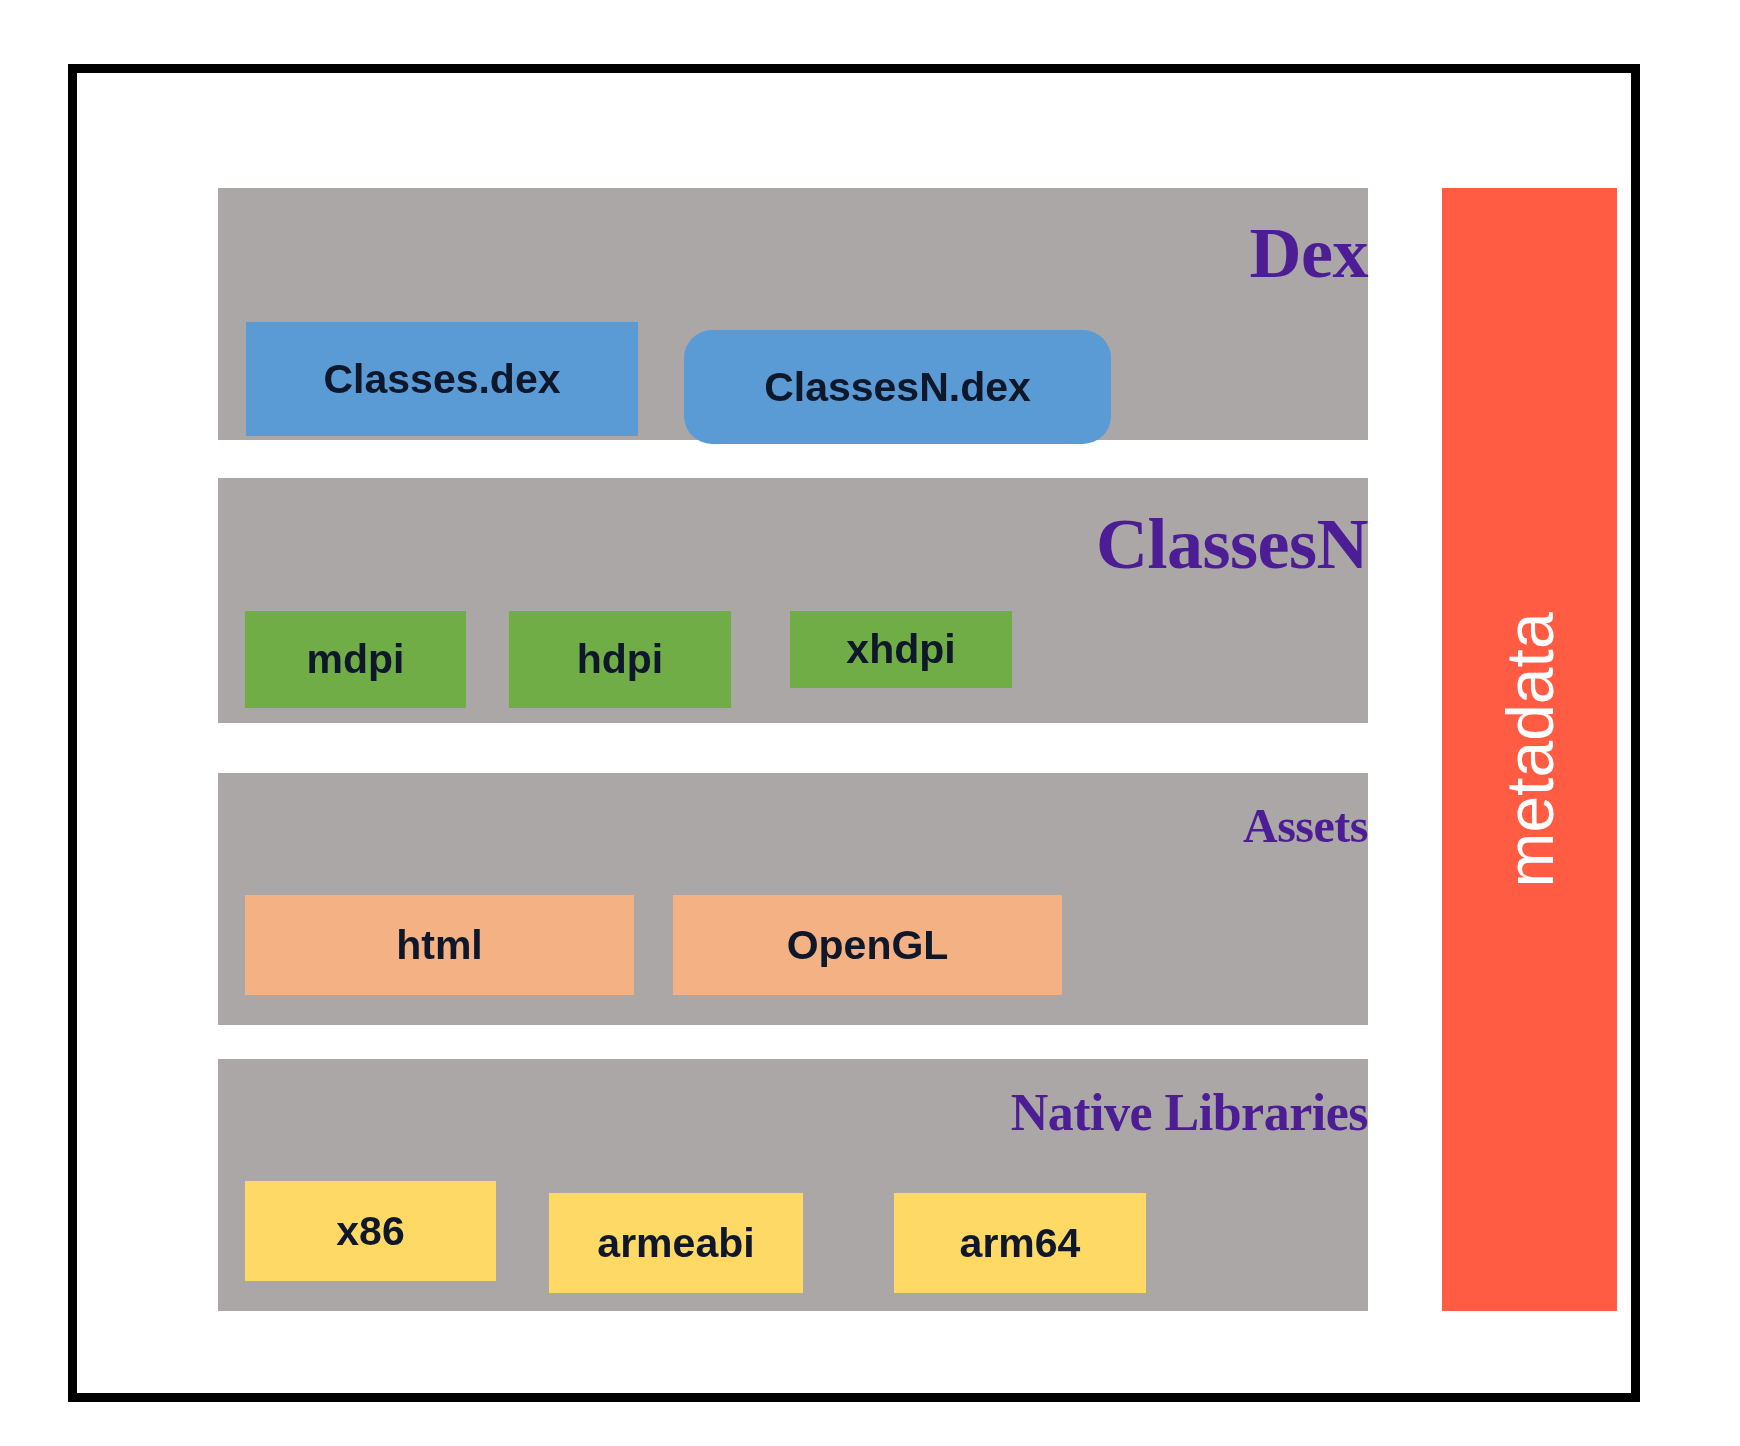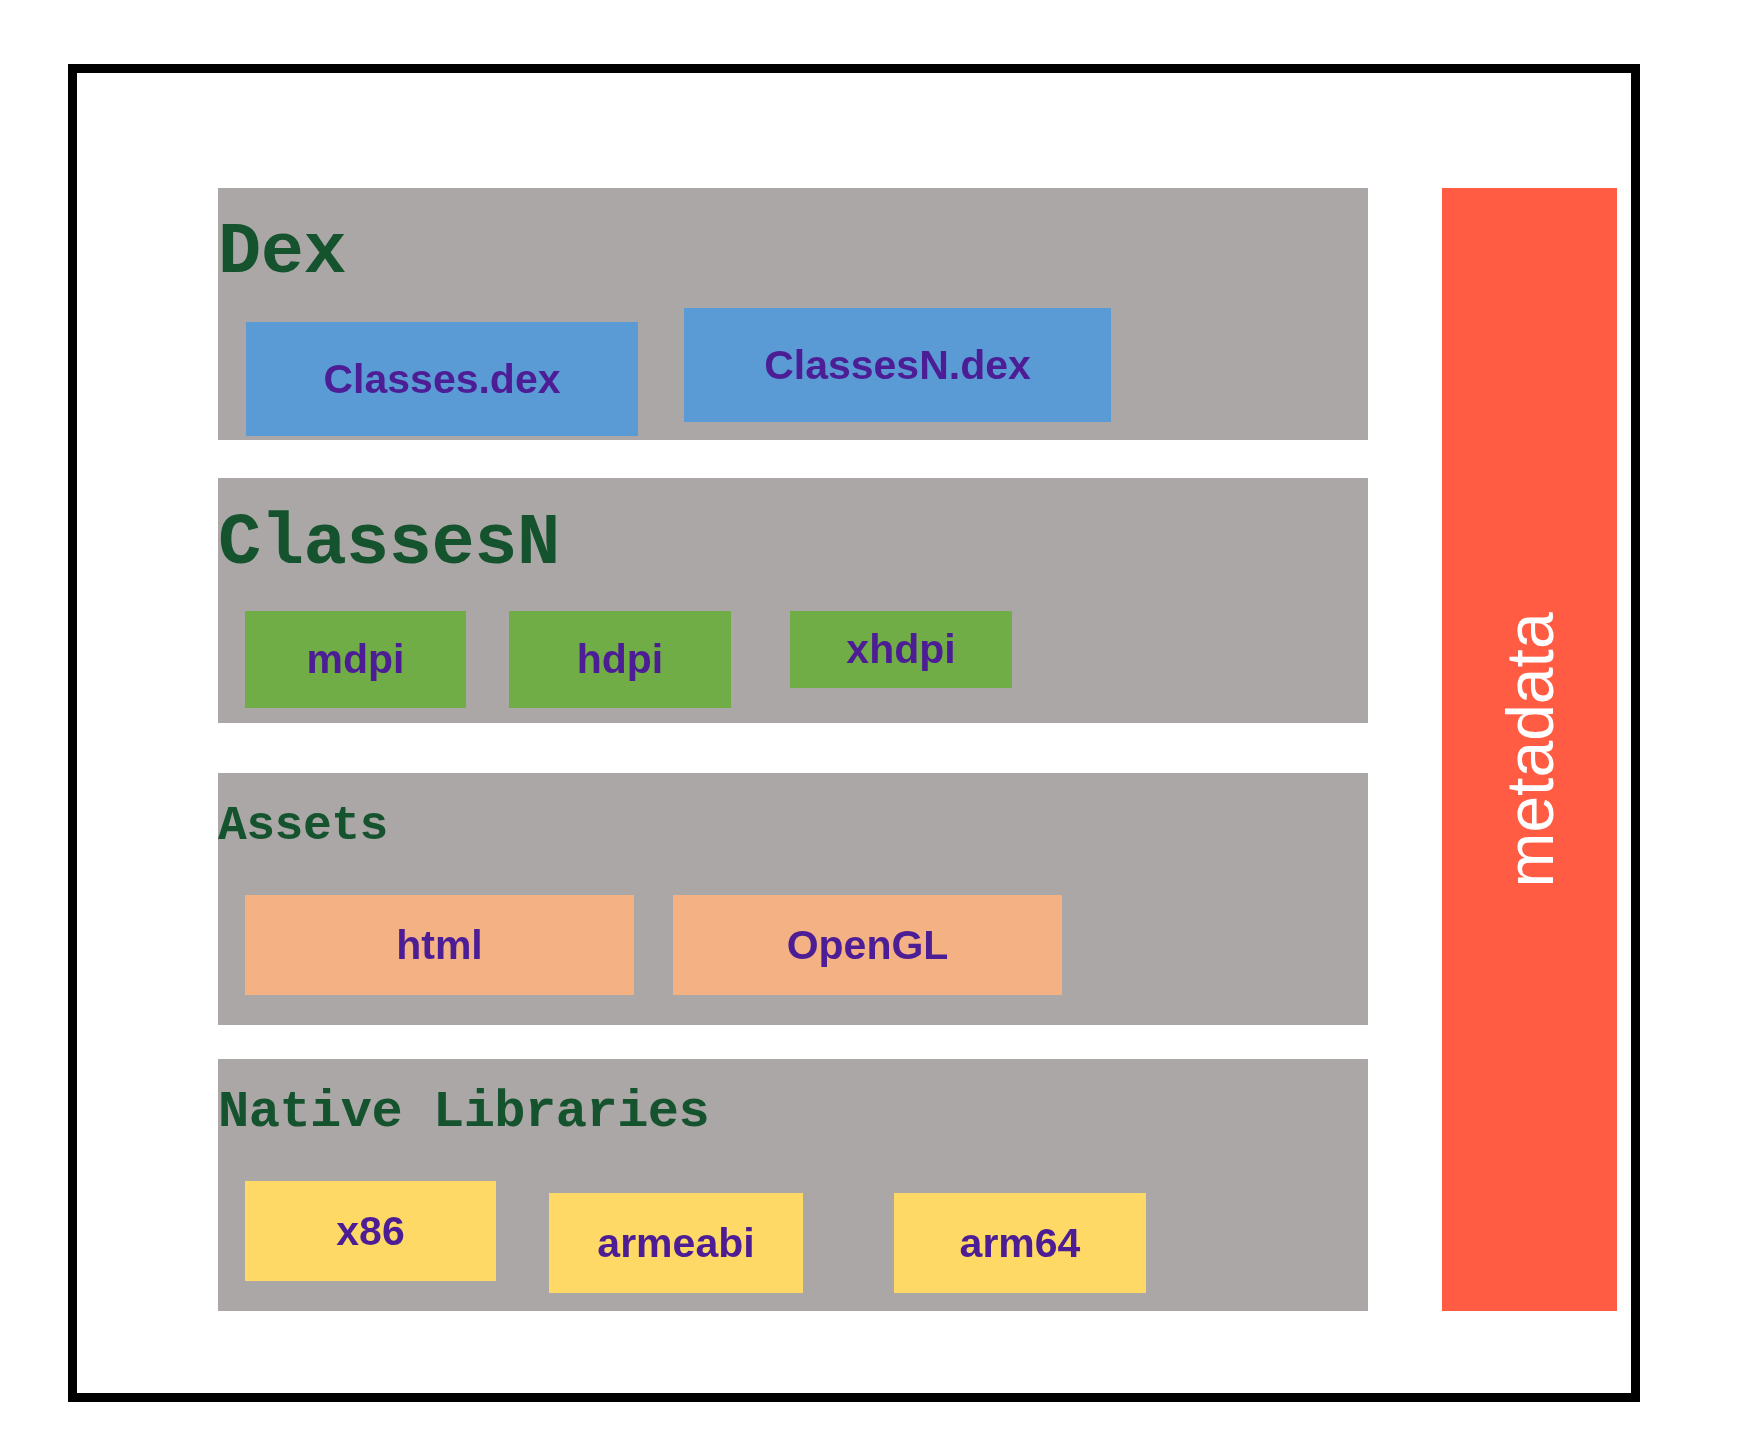--- a/index.html
+++ b/index.html
@@ -43,50 +43,50 @@
   }
   .section-dex      { top: 115px;  height: 252px; }
   .section-resource { top: 405px;  height: 245px; }
   .section-assets   { top: 700px;  height: 252px; }
   .section-native   { top: 986px;  height: 252px; }
 
   .section-title {
     position: absolute;
     left: 0;
     right: 0;
-    text-align: left;
+    text-align: right;
     font-weight: bold;
-    color: #14532d;
-    font-family: Liberation Mono, monospace;
+    color: #4c1d95;
+    font-family: Liberation Serif, serif;
     letter-spacing: -0.5px;
     line-height: 1;
   }
   .section-dex .section-title      { top: 29px; font-size: 72px; }
   .section-resource .section-title { top: 30px; font-size: 72px; }
   .section-assets .section-title   { top: 29px; font-size: 48px; }
   .section-native .section-title   { top: 28px; font-size: 52px; }
 
   
   .chip {
     position: absolute;
     display: flex;
     align-items: center;
     justify-content: center;
-    color: #4c1d95;
+    color: #0f172a;
     font-weight: bold;
     font-size: 41px;
     font-family: "Liberation Sans", sans-serif;
     line-height: 1;
     box-sizing: border-box;
   }
 
   
   .chip-blue { background: #5B9BD5; }
   .dex-1 { left: 28px;  top: 134px; width: 392px; height: 114px; }
-  .dex-2 { left: 466px; top: 120px; width: 427px; height: 114px; }
+  .dex-2 { left: 466px; top: 142px; width: 427px; height: 114px; border-radius: 28px; }
 
   
   .chip-green { background: #70AD47; }
   .res-1 { left: 27px;  top: 133px; width: 221px; height: 97px; }
   .res-2 { left: 291px; top: 133px; width: 222px; height: 97px; }
   .res-3 { left: 572px; top: 133px; width: 222px; height: 77px; }
 
   
   .chip-orange { background: #F4B183; }
   .ast-1 { left: 27px;  top: 122px; width: 389px; height: 100px; }

